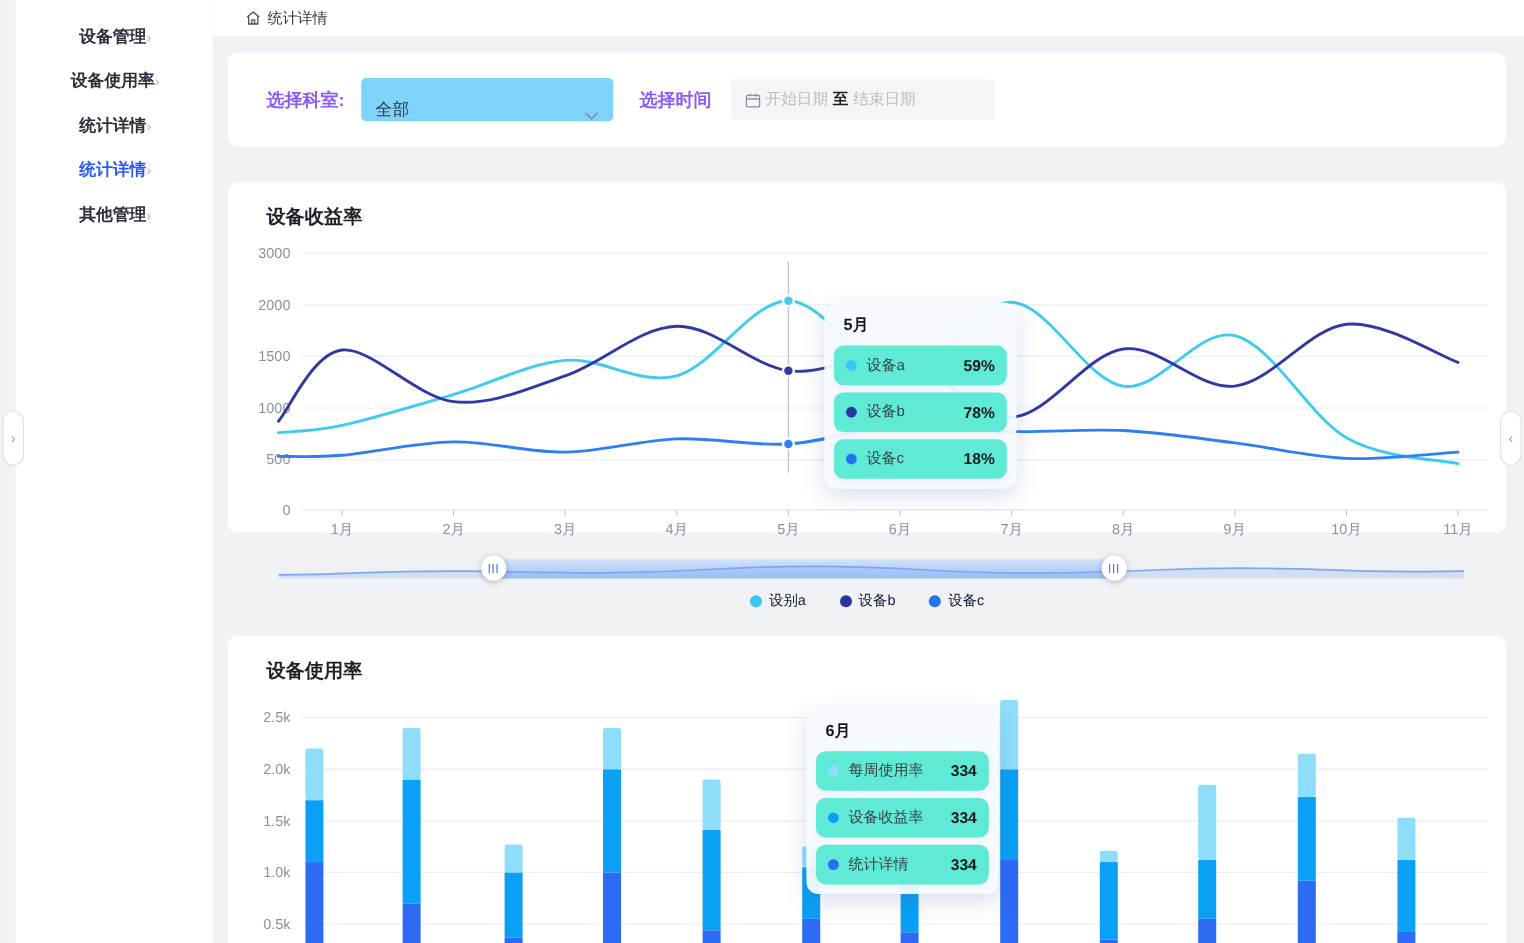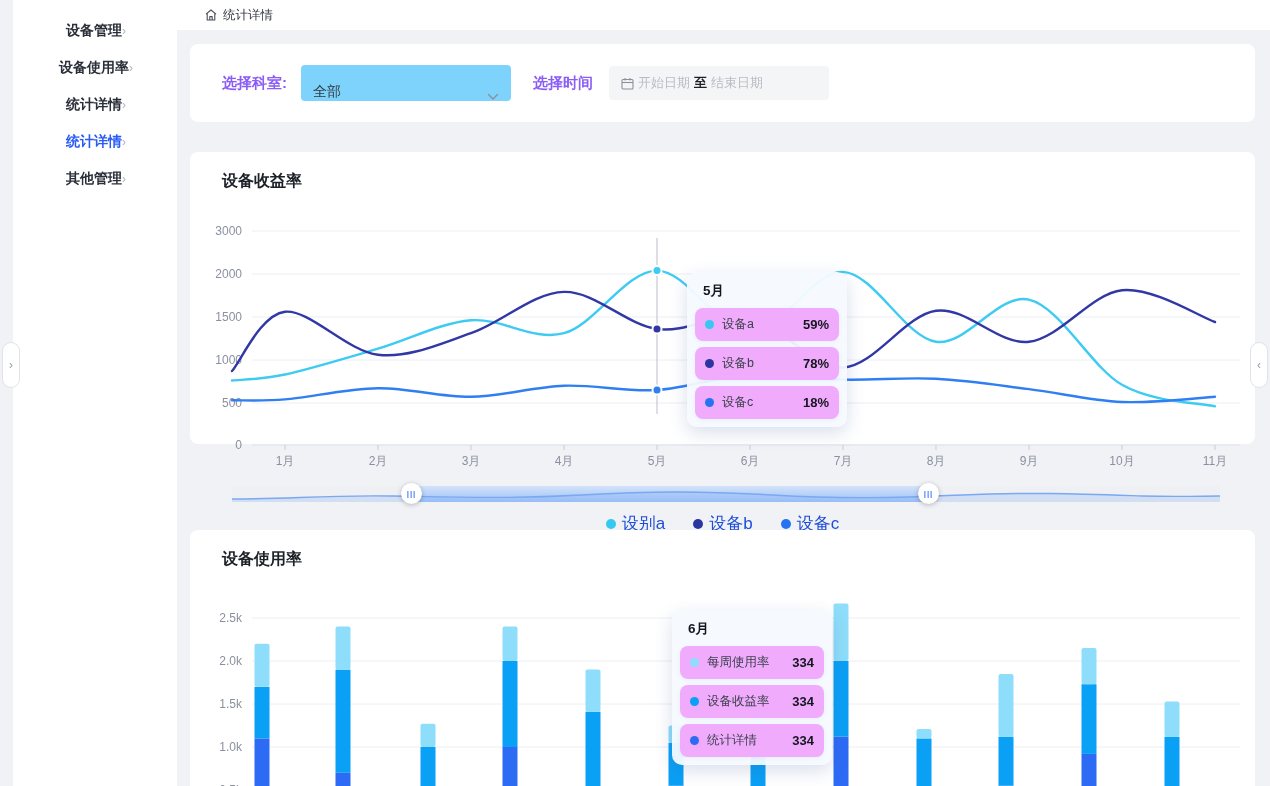--- a/index.html
+++ b/index.html
@@ -29,40 +29,40 @@
   .flabel { font-size:15px; font-weight:700; color:#8b5cf6; }
   .select-box { margin-left:14px; width:210px; height:36px; background:#7dd3fc; border-radius:4px;
                 display:flex; align-items:flex-end; justify-content:space-between; padding:0 12px; cursor:pointer; }
   .select-value { font-size:14px; color:#33373f; }
   .time-label { margin-left:22px; }
   .date-box { margin-left:16px; width:220px; height:34px; background:#f4f5f7; border-radius:4px;
               display:flex; align-items:center; padding:0 12px; gap:4px; cursor:pointer; }
   .date-ph { font-size:13px; color:#b8bcc4; }
   .date-sep { font-size:13px; color:#1c2128; font-weight:700; }
   .chart-title { position:absolute; left:32px; top:19px; font-size:16px; font-weight:700; color:#1c2128; }
-  .chart-stage { position:absolute; left:0; top:0; width:1065px; height:100%;margin-top:20px; }
+  .chart-stage { position:absolute; left:0; top:0; width:1065px; height:100%; }
   
   .tooltip { position:absolute; background:rgba(246,250,255,0.95); border-radius:10px;
              box-shadow:0 6px 18px rgba(50,80,150,0.18); padding:10px 8px 8px 8px; width:160px; }
   .tooltip h4 { font-size:13.5px; color:#14171f; font-weight:700; margin:0 0 8px 8px; }
-  .trow { background:#f0abfc; border-radius:8px; height:33px; display:flex; align-items:center;
+  .trow { background:#5eead4; border-radius:8px; height:33px; display:flex; align-items:center;
           padding:0 10px; margin-top:6px; box-shadow:0 1px 4px rgba(60,90,160,0.08); }
   .trow:first-of-type { margin-top:0; }
   .tdot { width:9px; height:9px; border-radius:50%; margin-right:8px; flex:none; }
   .tlabel { font-size:12.5px; color:#3c414c; flex:1; }
   .tvalue { font-size:13px; font-weight:700; color:#14171f; }
   
   .dz-track { position:absolute; left:42px; top:314px; width:988px; height:16px; background:#eef0f3; border-radius:3px; }
   .dz-sel { position:absolute; top:0; height:16px; background:linear-gradient(180deg,#cfe0fb,#8fbaf8); opacity:.85; }
   .dz-handle { position:absolute; top:-3px; width:21px; height:21px; background:#fff; border-radius:50%;
                box-shadow:0 1px 5px rgba(0,0,0,0.25); text-align:center; line-height:21px;
                font-size:8px; letter-spacing:1px; color:#4a7cf0; font-weight:700; cursor:ew-resize; }
   
   .legend { position:absolute; left:0; top:340px; width:1065px; display:flex; justify-content:center; gap:28px; }
-  .litem { display:flex; align-items:center; gap:6px; font-size:17px; color:#1d4ed8; cursor:pointer; }
+  .litem { display:flex; align-items:center; gap:6px; font-size:12px; color:#0f172a; cursor:pointer; }
   .ldot { width:10px; height:10px; border-radius:50%; }
   
   .edge-toggle { position:absolute; width:18px; height:46px; background:#fff; border:1px solid #e0e3e8;
                  border-radius:9px; color:#9aa0aa; font-size:12px; display:flex; align-items:center;
                  justify-content:center; cursor:pointer; }
   .edge-left { left:2px; top:342px; }
   .edge-right { left:1250px; top:342px; }
 </style>
 </head>
 <body>

